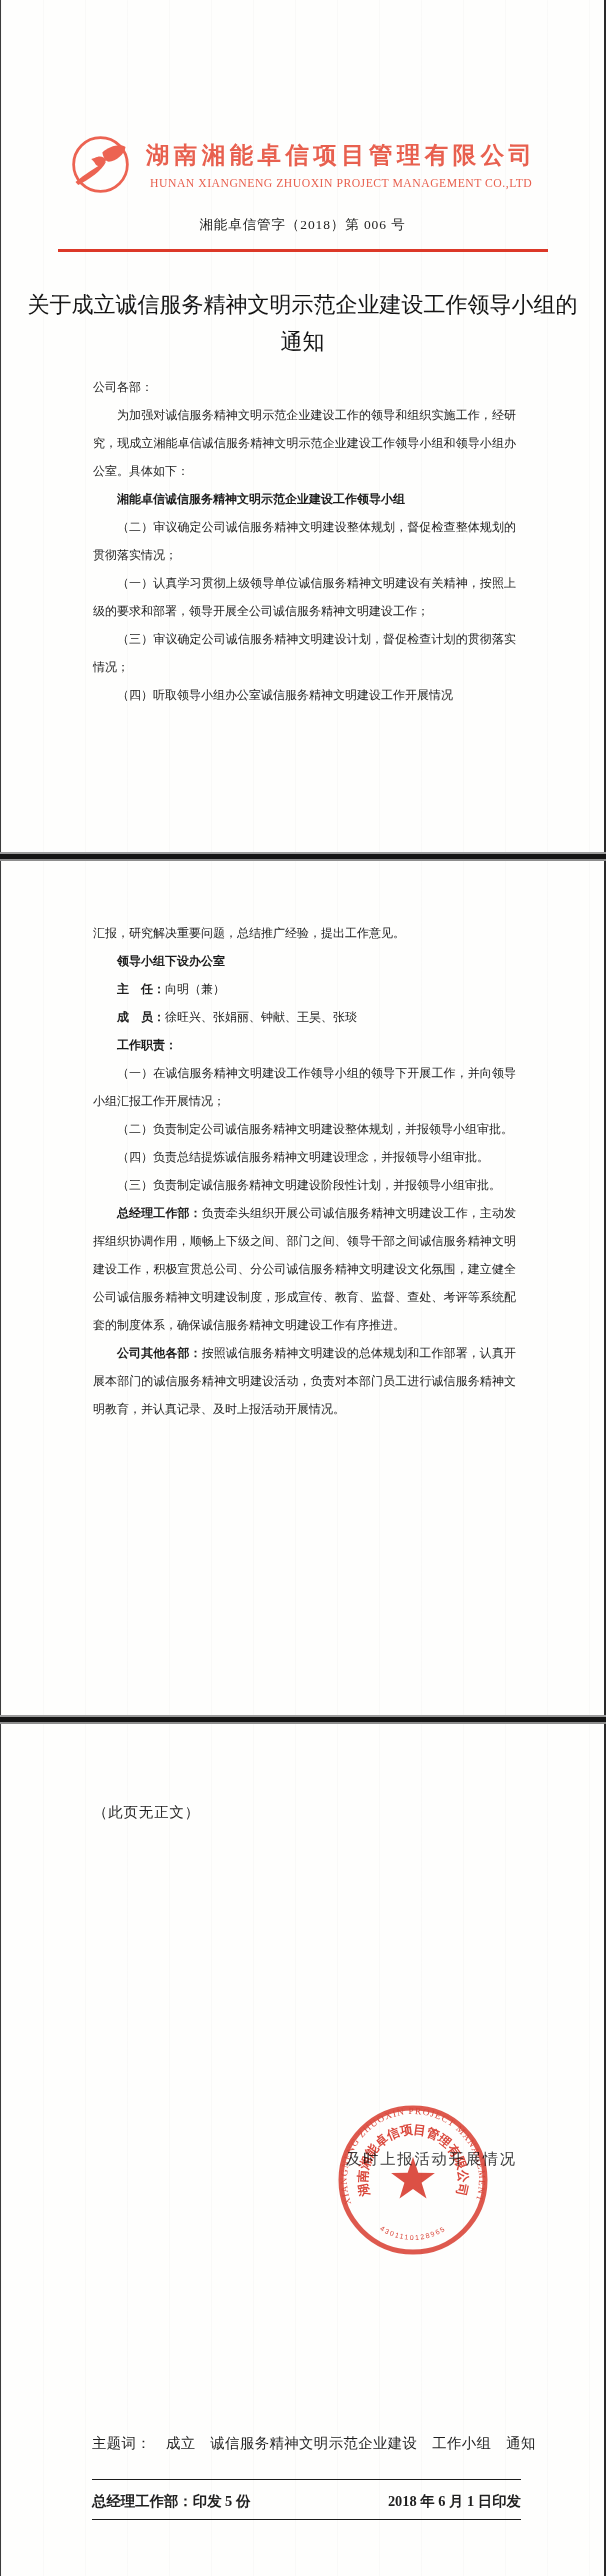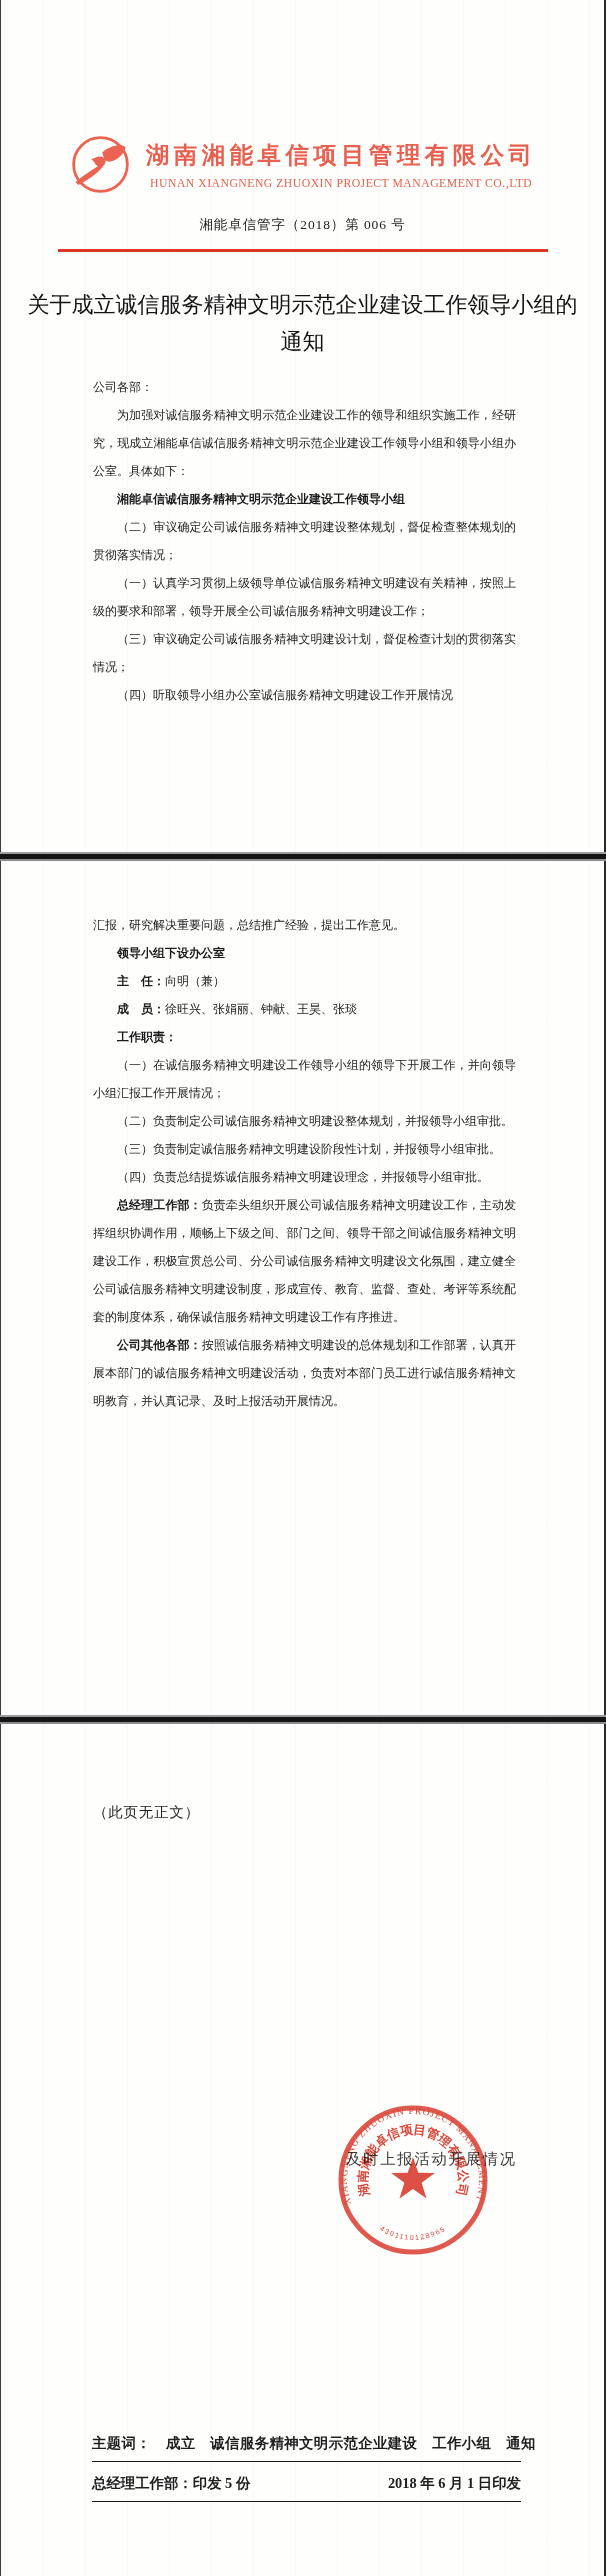--- a/index.html
+++ b/index.html
@@ -78,21 +78,21 @@
   .body-text{
     margin:13.5px 88px 0 92px;
     font-size:12px;
     line-height:28px;
     text-align:justify;
     color:#1c1c1c;
   }
   .body-text p{margin:0;text-indent:2em;}
   .body-text p.no-indent{text-indent:0;}
   .bold{font-weight:700;}
-  #page2 .body-text{margin-top:8px;padding-top:42px;}
+  #page2 .body-text{margin-top:16px;padding-top:42px;}
 
   
   .no-text-note{
     position:absolute;
     top:79px;left:92px;
     font-size:14.4px;
     letter-spacing:0.9px;
   }
   .date-line{
     position:absolute;
@@ -111,23 +111,23 @@
     mix-blend-mode:multiply;
     opacity:0.92;
   }
   .footer{
     position:absolute;
     left:91px;top:710px;
     width:429px;
     font-size:14.4px;
   }
   .footer-row1{
-    font-weight:700;
+    font-weight:400;
     letter-spacing:0.4px;
-    padding-bottom:8px;
+    padding-bottom:26px;
     border-bottom:1.8px solid #1c1c1c;
     white-space:nowrap;
     text-align:right;
   }
   .footer-row2{
     display:flex;
     justify-content:space-between;
     font-weight:700;
     padding:11.7px 0 8px 0;
     border-bottom:1.8px solid #1c1c1c;
@@ -179,22 +179,22 @@
 
 <div class="page" id="page2">
   <div class="body-text">
     <p class="no-indent">汇报，研究解决重要问题，总结推广经验，提出工作意见。</p>
     <p class="bold">领导小组下设办公室</p>
     <p><span class="bold">主　任：</span><span>向明（兼）</span></p>
     <p><span class="bold">成　员：</span><span>徐旺兴、张娟丽、钟献、王昊、张琰</span></p>
     <p class="bold">工作职责：</p>
     <p>（一）在诚信服务精神文明建设工作领导小组的领导下开展工作，并向领导小组汇报工作开展情况；</p>
     <p>（二）负责制定公司诚信服务精神文明建设整体规划，并报领导小组审批。</p>
+    <p>（四）负责总结提炼诚信服务精神文明建设理念，并报领导小组审批。</p>
     <p>（三）负责制定诚信服务精神文明建设阶段性计划，并报领导小组审批。</p>
-    <p>（四）负责总结提炼诚信服务精神文明建设理念，并报领导小组审批。</p>
     <p><span class="bold">总经理工作部：</span><span>负责牵头组织开展公司诚信服务精神文明建设工作，主动发挥组织协调作用，顺畅上下级之间、部门之间、领导干部之间诚信服务精神文明建设工作，积极宣贯总公司、分公司诚信服务精神文明建设文化氛围，建立健全公司诚信服务精神文明建设制度，形成宣传、教育、监督、查处、考评等系统配套的制度体系，确保诚信服务精神文明建设工作有序推进。</span></p>
     <p><span class="bold">公司其他各部：</span><span>按照诚信服务精神文明建设的总体规划和工作部署，认真开展本部门的诚信服务精神文明建设活动，负责对本部门员工进行诚信服务精神文明教育，并认真记录、及时上报活动开展情况。</span></p>
   </div>
 </div>
 
 <div class="page-sep"></div>
 
 <div class="page" id="page3">
 
   <div class="no-text-note">（此页无正文）</div>

